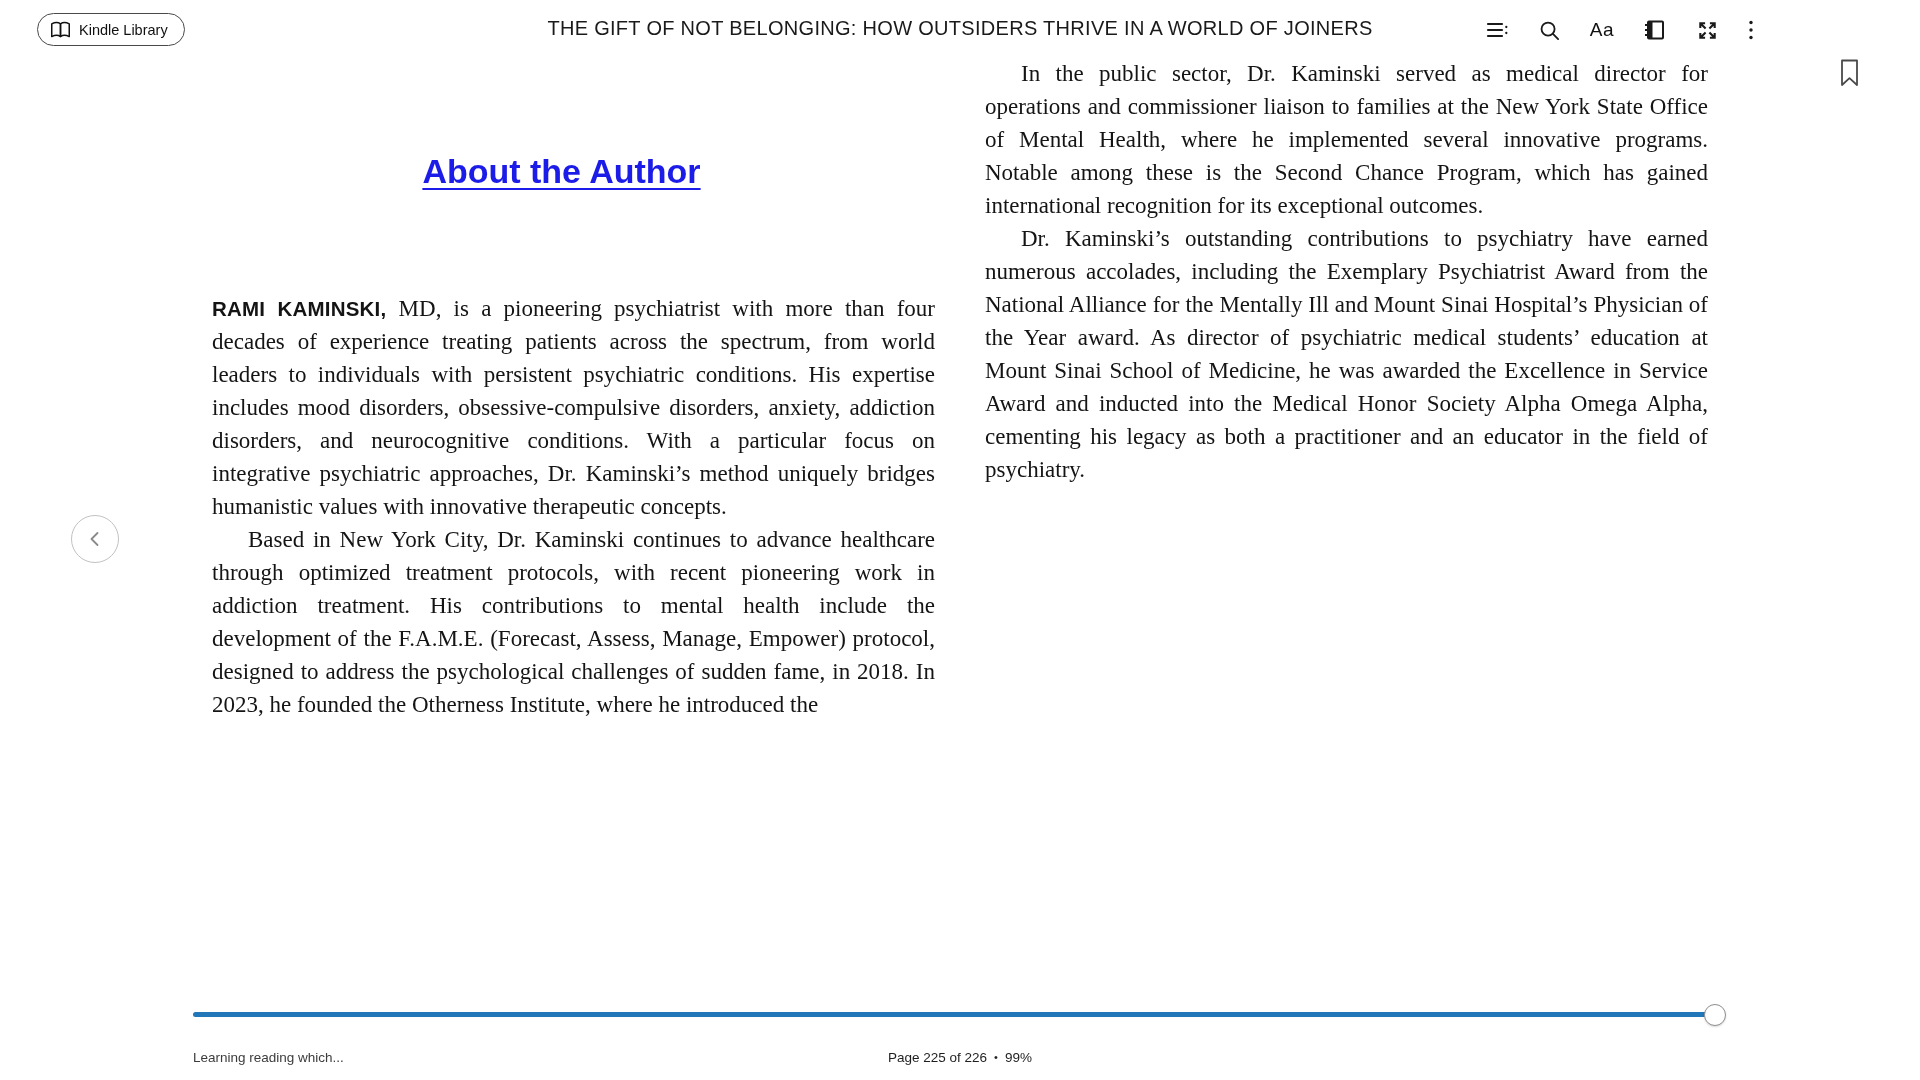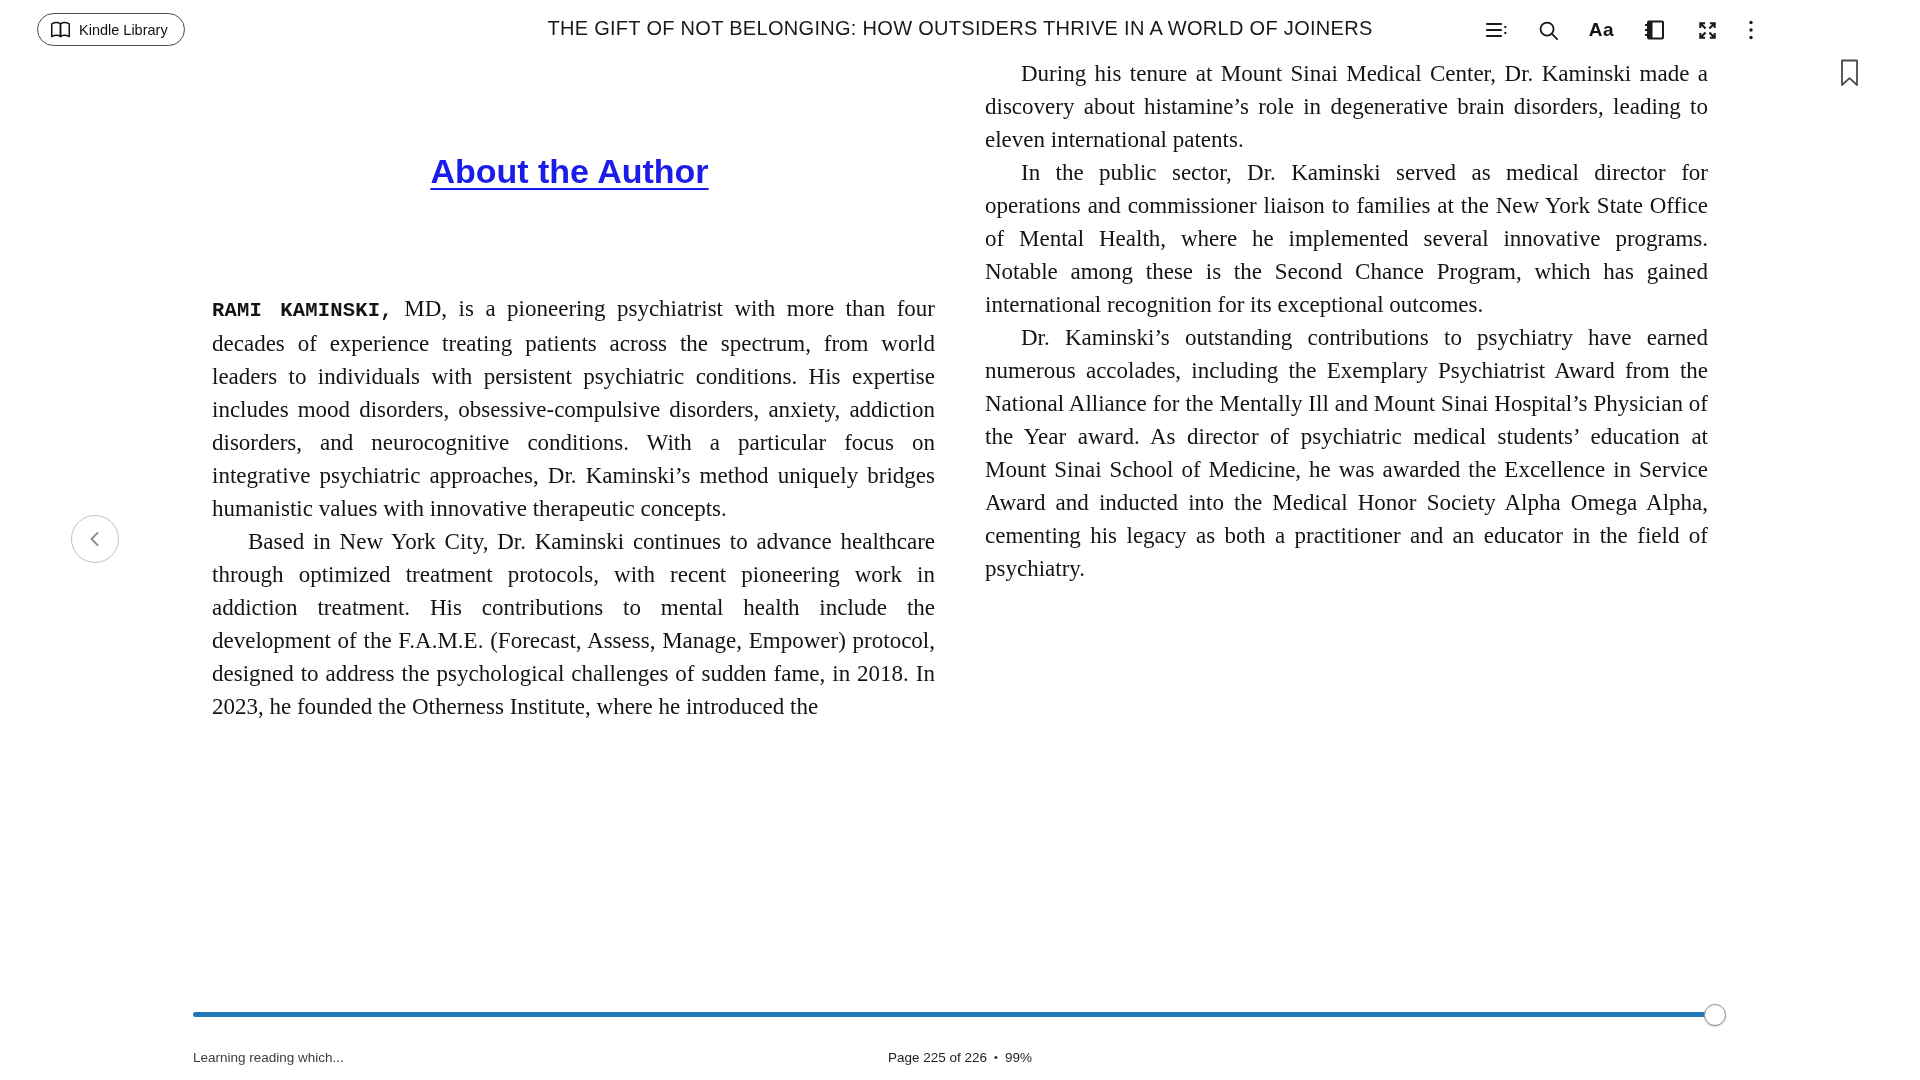--- a/index.html
+++ b/index.html
@@ -19,43 +19,43 @@
     white-space: nowrap; font-size: 20px; letter-spacing: 0.3px; color: #1a1a1a;
   }
   .toolbar {
     position: absolute; right: 16px; top: 12px; height: 36px;
     display: flex; align-items: center; gap: 25px;
   }
   .tool-btn {
     background: none; border: none; padding: 2px; cursor: pointer;
     display: flex; align-items: center; justify-content: center; color: #1a1a1a;
   }
-  .aa-label { font-size: 19px; font-weight: 700; color: #111; letter-spacing: 0.5px; }
+  .aa-label { font-size: 19px; font-weight: 400; color: #111; letter-spacing: 0.5px; }
 
   .bookmark-btn {
     position: absolute; left: 1840px; top: 59px; background: none; border: none; cursor: pointer; padding: 0;
   }
 
   
   .prev-btn {
     position: absolute; left: 71px; top: 515px; width: 48px; height: 48px;
     border-radius: 50%; border: 1px solid #c2c2c2; background: #fff; cursor: pointer;
     display: flex; align-items: center; justify-content: center;
   }
 
   
   .col { position: absolute; width: 723px; font-family: "Liberation Serif", serif;
          font-size: 23px; line-height: 33px; color: #141414; text-align: justify; }
   .col-left  { left: 212px; top: 292px; }
   .col-right { left: 985px; top: 57px; }
   .para.indent { text-indent: 36px; }
-  .lead-name { font-family: Liberation Mono, monospace; font-weight: 700; font-size: 20.5px; letter-spacing: 0.2px; }
+  .lead-name { font-family: Liberation Sans, sans-serif; font-weight: 700; font-size: 20.5px; letter-spacing: 0.2px; }
 
   .heading {
-    position: absolute; left: 208px; top: 152px; width: 723px; text-align: center;
+    position: absolute; left: 200px; top: 152px; width: 723px; text-align: center;
     font-family: "Liberation Sans", sans-serif; font-size: 34px; font-weight: 600;
     text-decoration: underline; text-decoration-thickness: 2px; text-underline-offset: 5px;
     cursor: pointer;
   }
 
   
   .progress-track {
     position: absolute; left: 193px; top: 1012px; width: 1537px; height: 5px;
     background: transparent; border-radius: 3px; cursor: pointer;
   }
@@ -171,21 +171,20 @@
 
   <main>
     <h1 class="heading" style="color: rgb(28, 28, 232);">About the Author</h1>
 
     <div class="col col-left">
       <p class="para"><span class="lead-name">RAMI KAMINSKI,</span><span> MD, is a pioneering psychiatrist with more than four decades of experience treating patients across the spectrum, from world leaders to individuals with persistent psychiatric conditions. His expertise includes mood disorders, obsessive-compulsive disorders, anxiety, addiction disorders, and neurocognitive conditions. With a particular focus on integrative psychiatric approaches, Dr. Kaminski’s method uniquely bridges humanistic values with innovative therapeutic concepts.</span></p>
       <p class="para indent">Based in New York City, Dr. Kaminski continues to advance healthcare through optimized treatment protocols, with recent pioneering work in addiction treatment. His contributions to mental health include the development of the F.A.M.E. (Forecast, Assess, Manage, Empower) protocol, designed to address the psychological challenges of sudden fame, in 2018. In 2023, he founded the Otherness Institute, where he introduced the</p>
     </div>
 
     <div class="col col-right">
-      <p class="para indent">During his tenure at Mount Sinai Medical Center, Dr. Kaminski made a discovery about histamine’s role in degenerative brain disorders, leading to eleven international patents.</p>
       <p class="para indent">In the public sector, Dr. Kaminski served as medical director for operations and commissioner liaison to families at the New York State Office of Mental Health, where he implemented several innovative programs. Notable among these is the Second Chance Program, which has gained international recognition for its exceptional outcomes.</p>
       <p class="para indent">Dr. Kaminski’s outstanding contributions to psychiatry have earned numerous accolades, including the Exemplary Psychiatrist Award from the National Alliance for the Mentally Ill and Mount Sinai Hospital’s Physician of the Year award. As director of psychiatric medical students’ education at Mount Sinai School of Medicine, he was awarded the Excellence in Service Award and inducted into the Medical Honor Society Alpha Omega Alpha, cementing his legacy as both a practitioner and an educator in the field of psychiatry.</p>
     </div>
   </main>
 
   <div class="progress-track">
     <div class="progress-fill" style="width: 99%; background: rgb(34, 119, 184);"></div>
     <div class="progress-thumb" style="left: calc(99% - 11px);"></div>
   </div>
 

